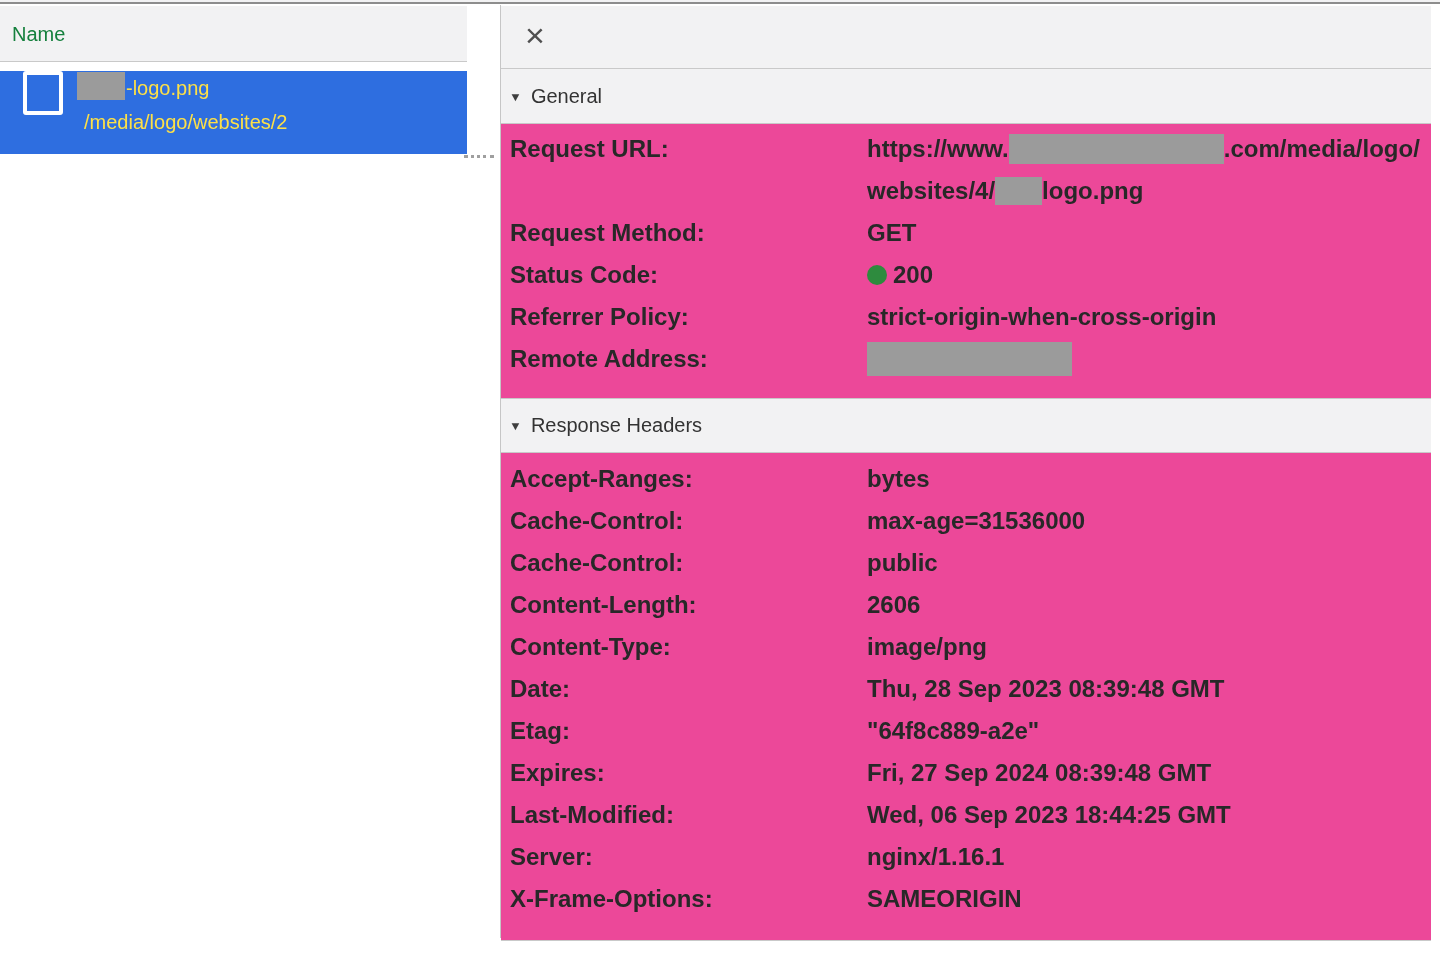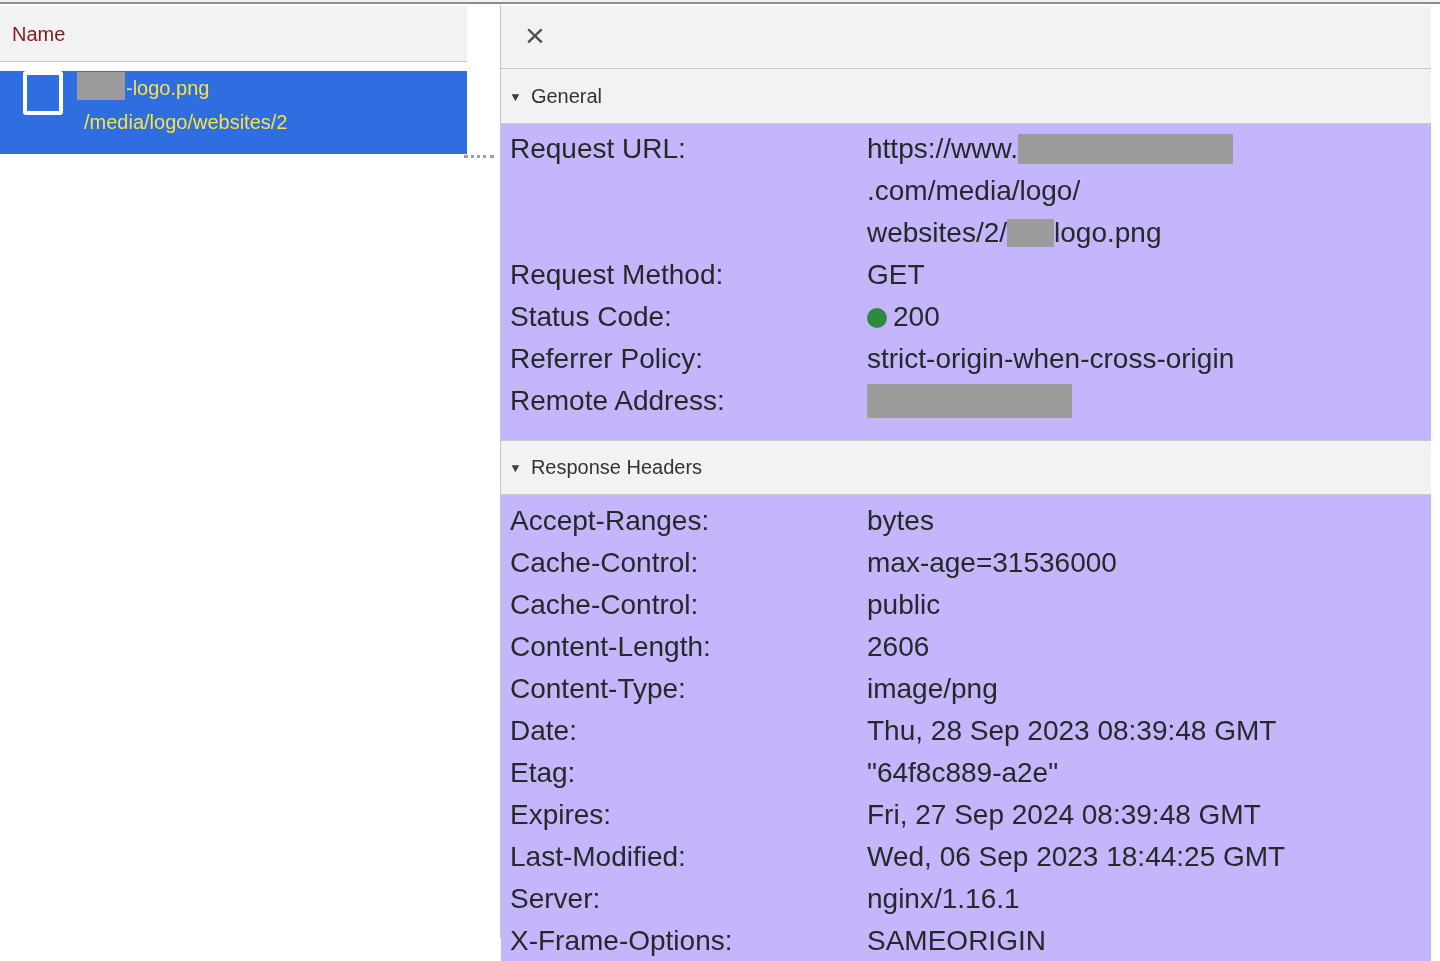--- a/index.html
+++ b/index.html
@@ -16,21 +16,21 @@
   .top-strip {
     position:absolute; top:0; left:0; width:1440px; height:4px;
     background:#f2f2f3; border-bottom:2px solid #8d8d8d;
   }
 
   
   .left-panel { position:absolute; top:6px; left:0; width:467px; height:932px; background:#fff; }
   .name-header {
     height:56px; line-height:56px; background:#f2f2f3;
     border-bottom:1px solid #c9c9c9; padding-left:12px;
-    font-size:20px; color:#7f1d1d; cursor:pointer;
+    font-size:20px; color:#15803d; cursor:pointer;
   }
   .request-row {
     margin-top:9px; height:83px; width:467px;
     background:var(--selection-blue,#2e6ee0);
     display:flex; color:#fde047; cursor:pointer;
   }
   .file-icon {
     flex:none; width:40px; height:44px; margin-left:23px;
     border:4px solid #ffffff; border-radius:3px; background:transparent;
   }
@@ -72,21 +72,21 @@
   }
 
   .section-bar {
     height:55px; background:#f2f2f3; border-bottom:1px solid #c9c9c9;
     display:flex; align-items:center; padding-left:8px;
     font-size:20px; color:#333; cursor:pointer;
   }
   .section-bar.not-first { border-top:1px solid #c9c9c9; }
   .tri { font-size:13px; margin-right:9px; color:#3e3e3e; transform:scaleY(.9); }
 
-  .section-body { background:#c4b5fd; font-size:28px; color:#282828; }
+  .section-body { background:#ec4899; font-size:24px; color:#282828;font-weight:bold; }
   .section-body.general { padding:4px 0 18px 0; }
   .section-body.resp    { padding:5px 0 20px 0; border-bottom:1px solid #c9c9c9; }
 
   .kv-row { display:flex; padding-left:9px; line-height:42px; }
   .kv-label { width:357px; flex:none; }
   .kv-value { flex:1; }
 
   .redacted-box {
     display:inline-block; background:var(--redaction-gray,#9b9b9b);
     vertical-align:middle; margin-top:-4px;
@@ -130,21 +130,21 @@
       </div>
 
       <div id="sections">
           <div class="section-bar">
             <span class="tri">▼</span>
             <span>General</span>
           </div>
           <div class="section-body general">
             <div class="kv-row">
               <div class="kv-label">Request URL:</div>
-              <div class="kv-value"><span>https://www.</span><span class="redacted-box" style="width: 215px; height: 30px;"></span><span>.com/media/logo/</span><br><span>websites/2/</span><span class="redacted-box" style="width: 47px; height: 28px;"></span><span>logo.png</span></div>
+              <div class="kv-value"><span>https://www.</span><span class="redacted-box" style="width: 215px; height: 30px;"></span><span>.com/media/logo/</span><br><span>websites/4/</span><span class="redacted-box" style="width: 47px; height: 28px;"></span><span>logo.png</span></div>
             </div>
             <div class="kv-row">
               <div class="kv-label">Request Method:</div>
               <div class="kv-value"><span>GET</span></div>
             </div>
             <div class="kv-row">
               <div class="kv-label">Status Code:</div>
               <div class="kv-value"><span class="status-dot"></span><span>200</span></div>
             </div>
             <div class="kv-row">

